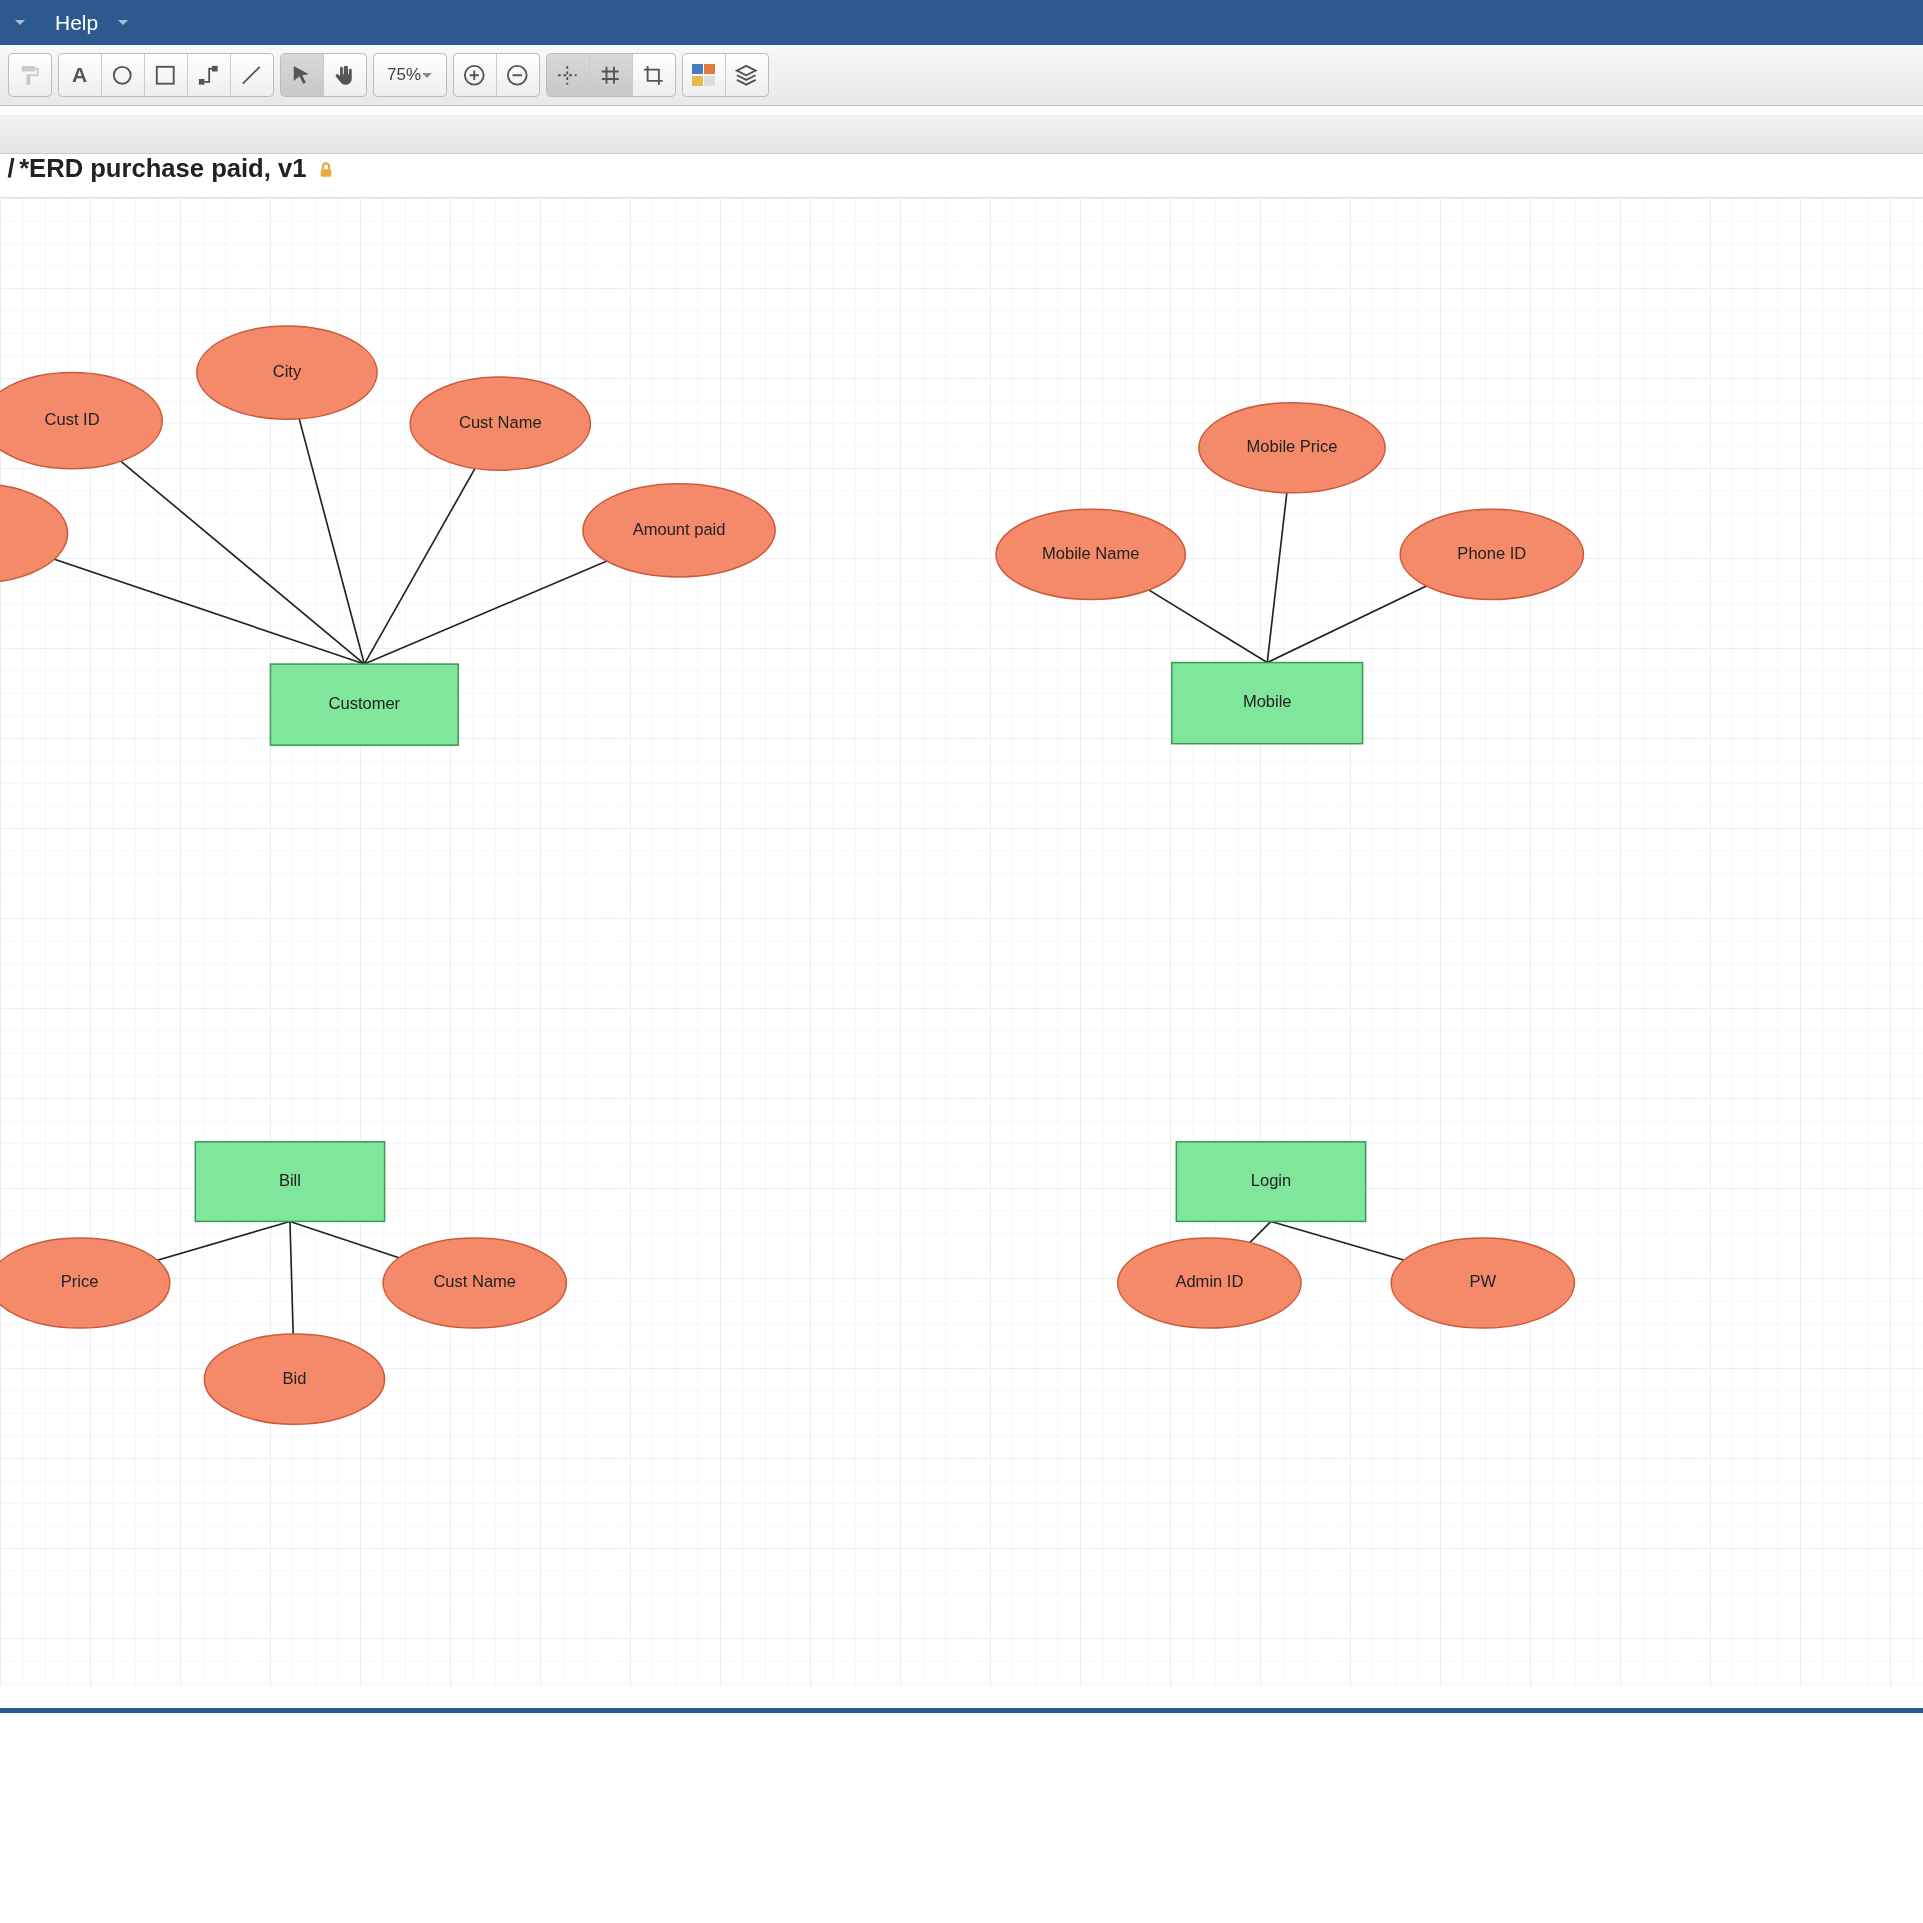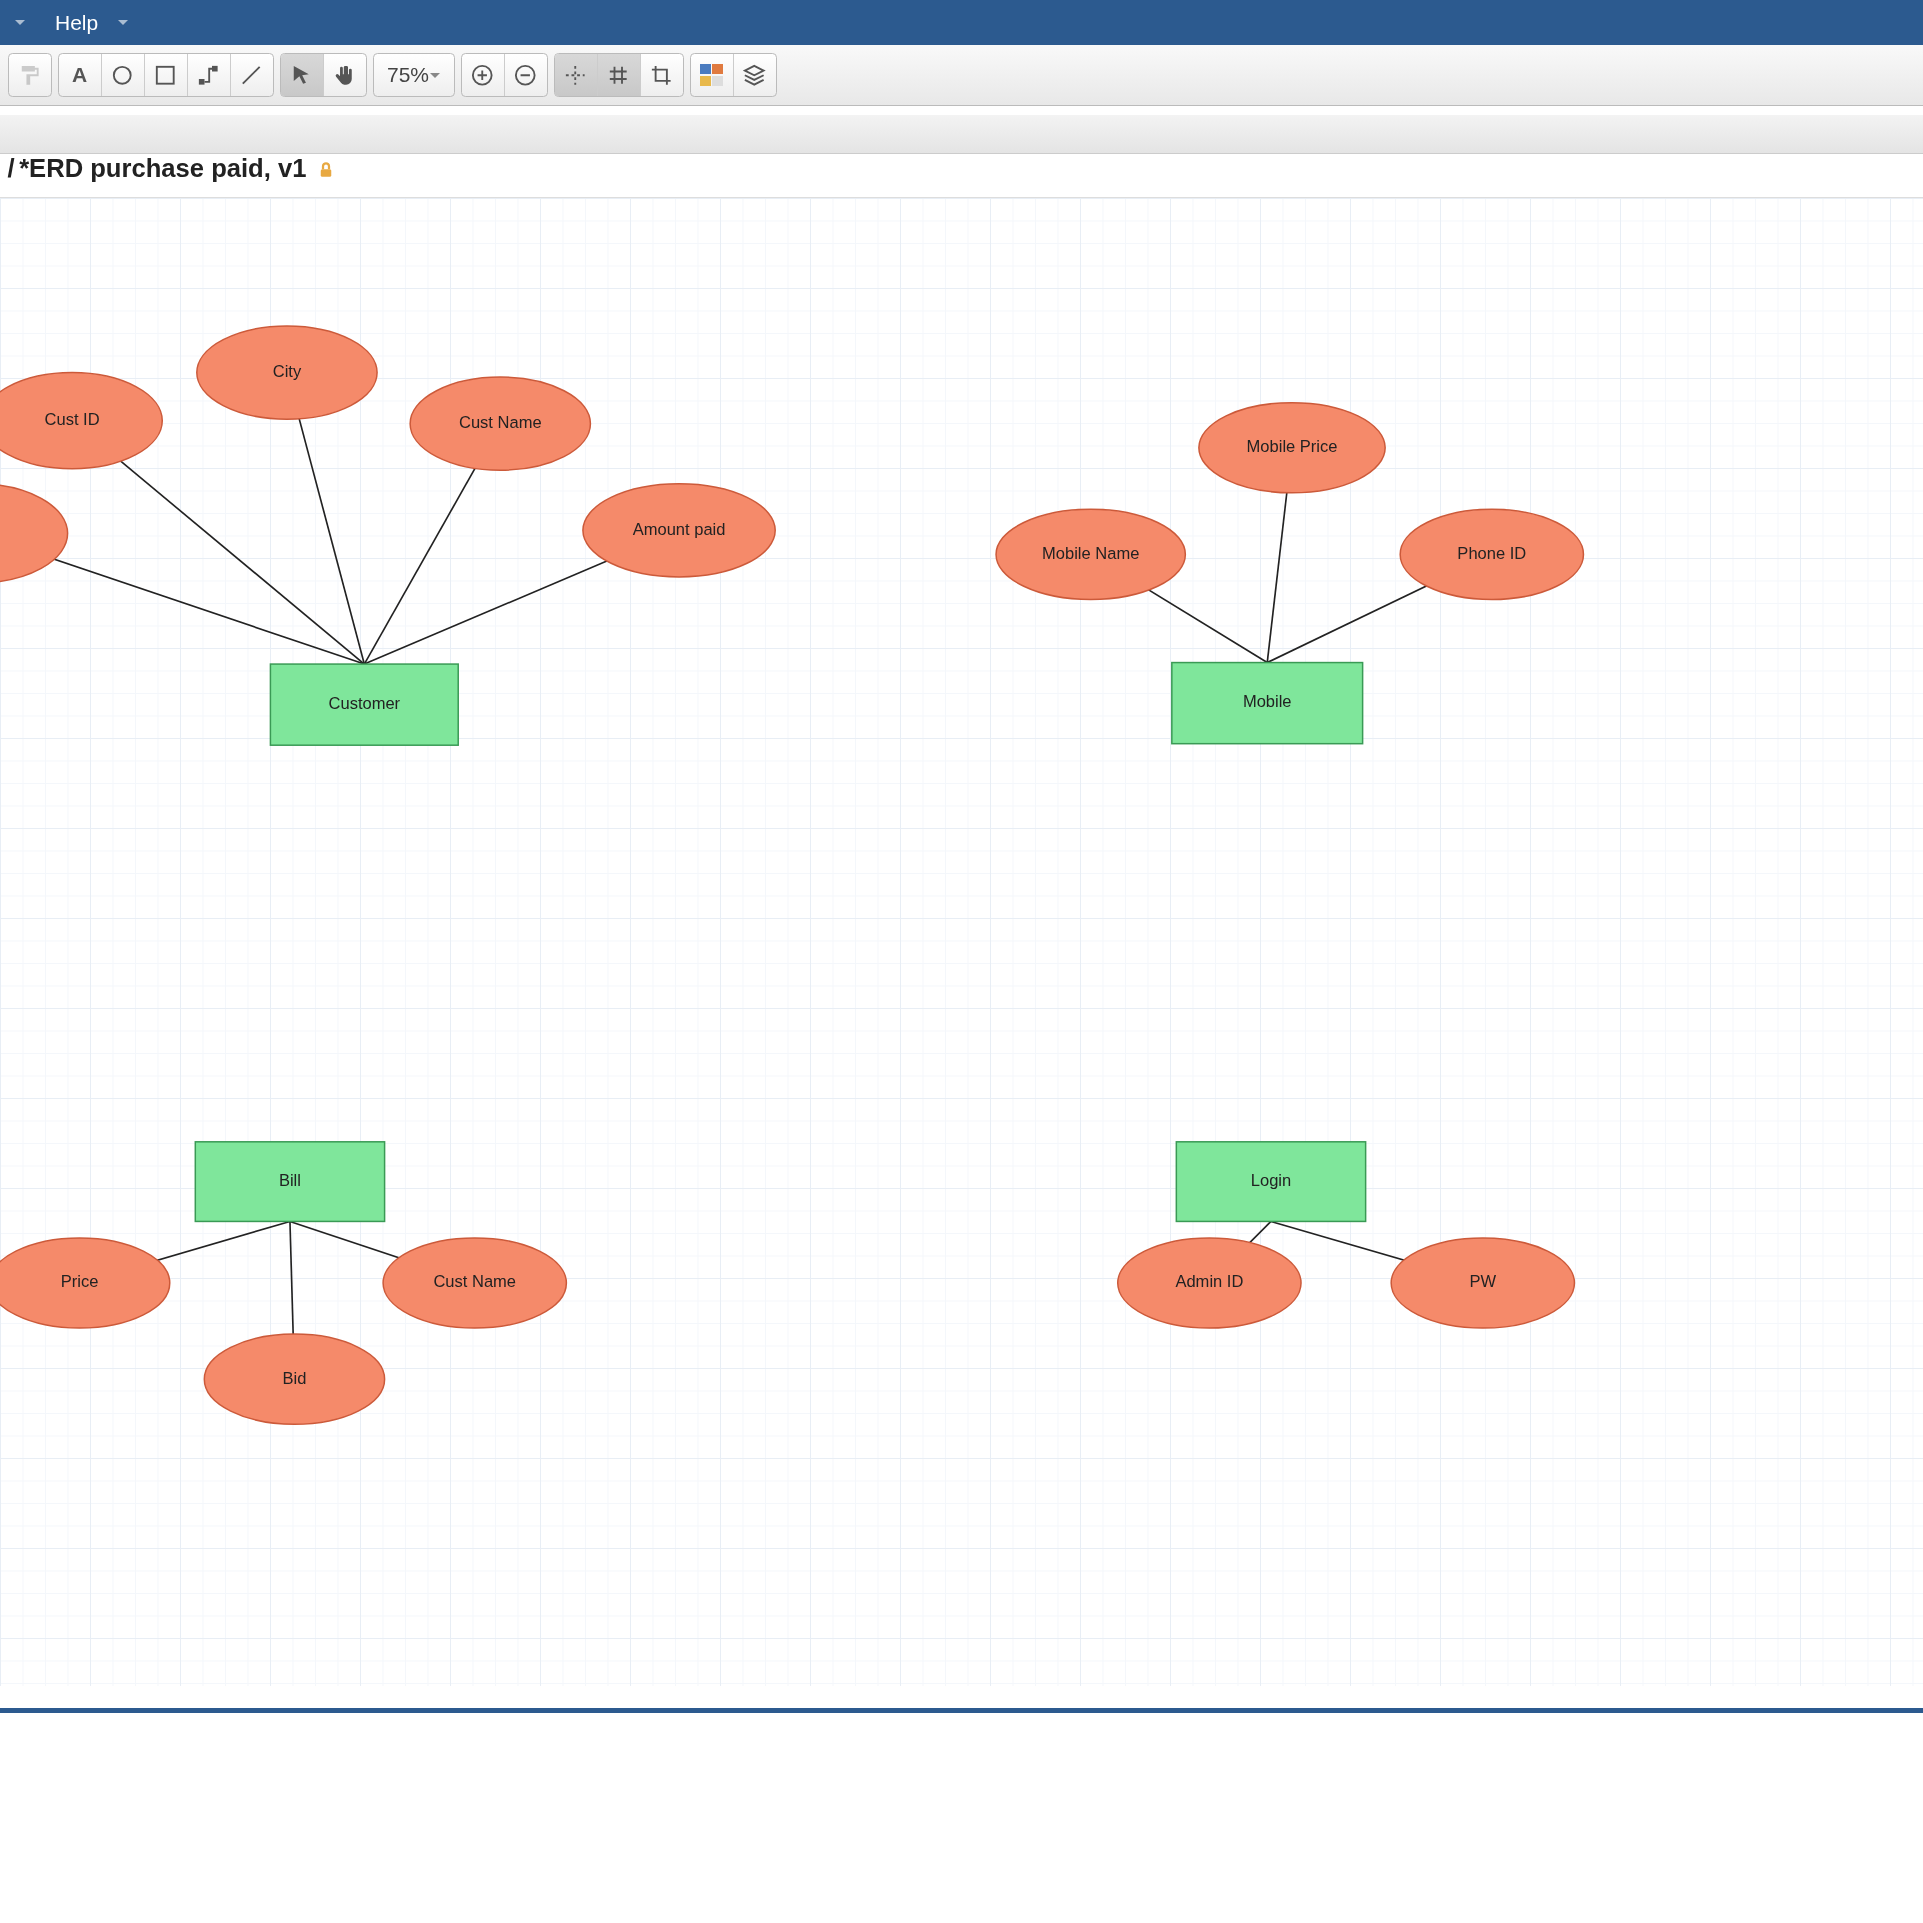--- a/index.html
+++ b/index.html
@@ -5,21 +5,21 @@
   html,body{margin:0;padding:0;font-family:-apple-system,BlinkMacSystemFont,"Segoe UI",Helvetica,Arial,sans-serif;background:#fff;}
   .menubar{background:#2c5a8f;color:#fff;height:45px;display:flex;align-items:center;padding:0 15px;font-size:21px;}
   .menubar .menu-item{margin-right:30px;display:flex;align-items:center;gap:20px;cursor:pointer;}
   .caret-down{width:0;height:0;border-left:5.3px solid transparent;border-right:5.3px solid transparent;border-top:5.3px solid rgba(255,255,255,.6);}
   .toolbar{background:linear-gradient(#f9f9f9,#e8e8e8);height:60px;border-bottom:0.8px solid #bbb;display:flex;align-items:center;padding:0 7.5px;gap:6px;}
   .tb-group{display:flex;border:0.8px solid #bbb;border-radius:4.5px;overflow:hidden;background:linear-gradient(#fff,#eee);}
   .tb-btn{width:42px;height:42px;display:flex;align-items:center;justify-content:center;border-right:0.8px solid #ccc;cursor:pointer;font-size:21px;color:#555;}
   .tb-btn:last-child{border-right:none;}
   .tb-btn.active{background:linear-gradient(#d8d8d8,#c8c8c8);}
   .tb-btn.disabled{opacity:.35;cursor:default;}
-  .zoom-box{border:0.8px solid #bbb;border-radius:4.5px;height:42px;padding:0 13.5px;display:flex;align-items:center;background:linear-gradient(#fff,#eee);font-size:21px;color:#444;gap:1px;text-align:right;}
+  .zoom-box{border:0.8px solid #bbb;border-radius:4.5px;height:42px;padding:0 13.5px;display:flex;align-items:center;background:linear-gradient(#fff,#eee);font-size:17px;color:#444;gap:1px;text-align:right;}
   .icon-svg{width:22.5px;height:22.5px;}
   .titlebar{background:#fff;border-bottom:0.8px solid #ddd;padding:9px 0 3px 0;}
   .title-row{display:flex;align-items:baseline;padding:0 7.5px 10.5px 7.5px;font-size:25.6px;font-weight:700;color:#222;}
   .lock{width:18px;height:18px;margin-left:10.5px;position:relative;top:1.5px;}
   .canvas-wrap{position:relative;width:100%;height:1488px;background:#fff;overflow:hidden;}
   .grid{position:absolute;inset:0;
     background-image:
       linear-gradient(#e8eef5 0.8px,transparent 0.8px),
       linear-gradient(90deg,#e8eef5 0.8px,transparent 0.8px),
       linear-gradient(#f4f7fb 0.8px,transparent 0.8px),

